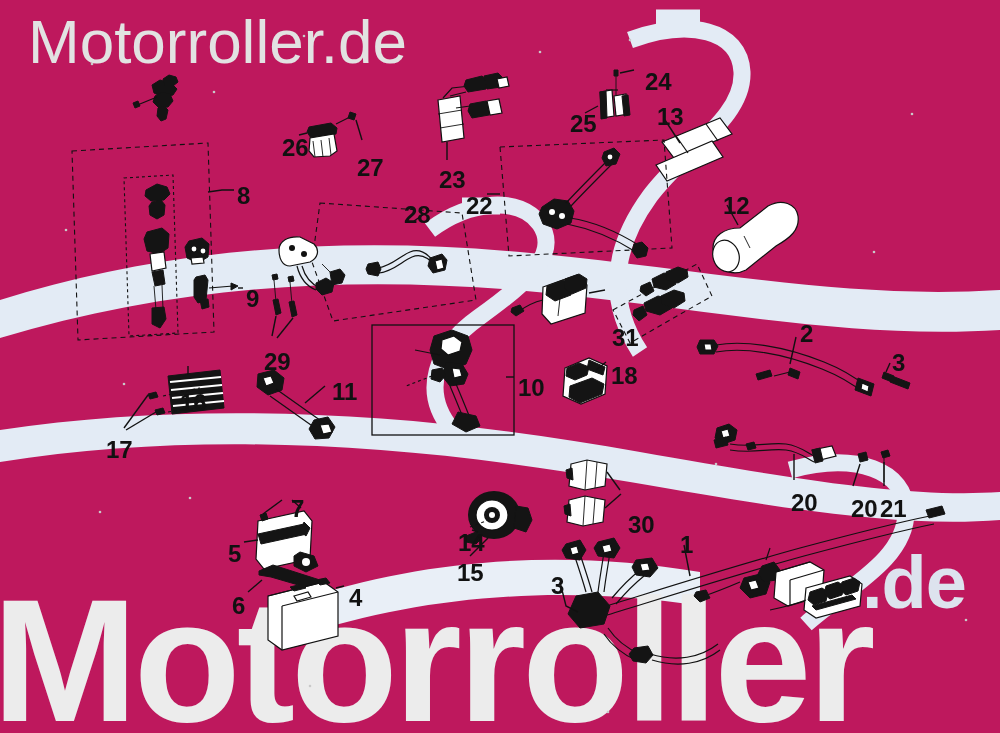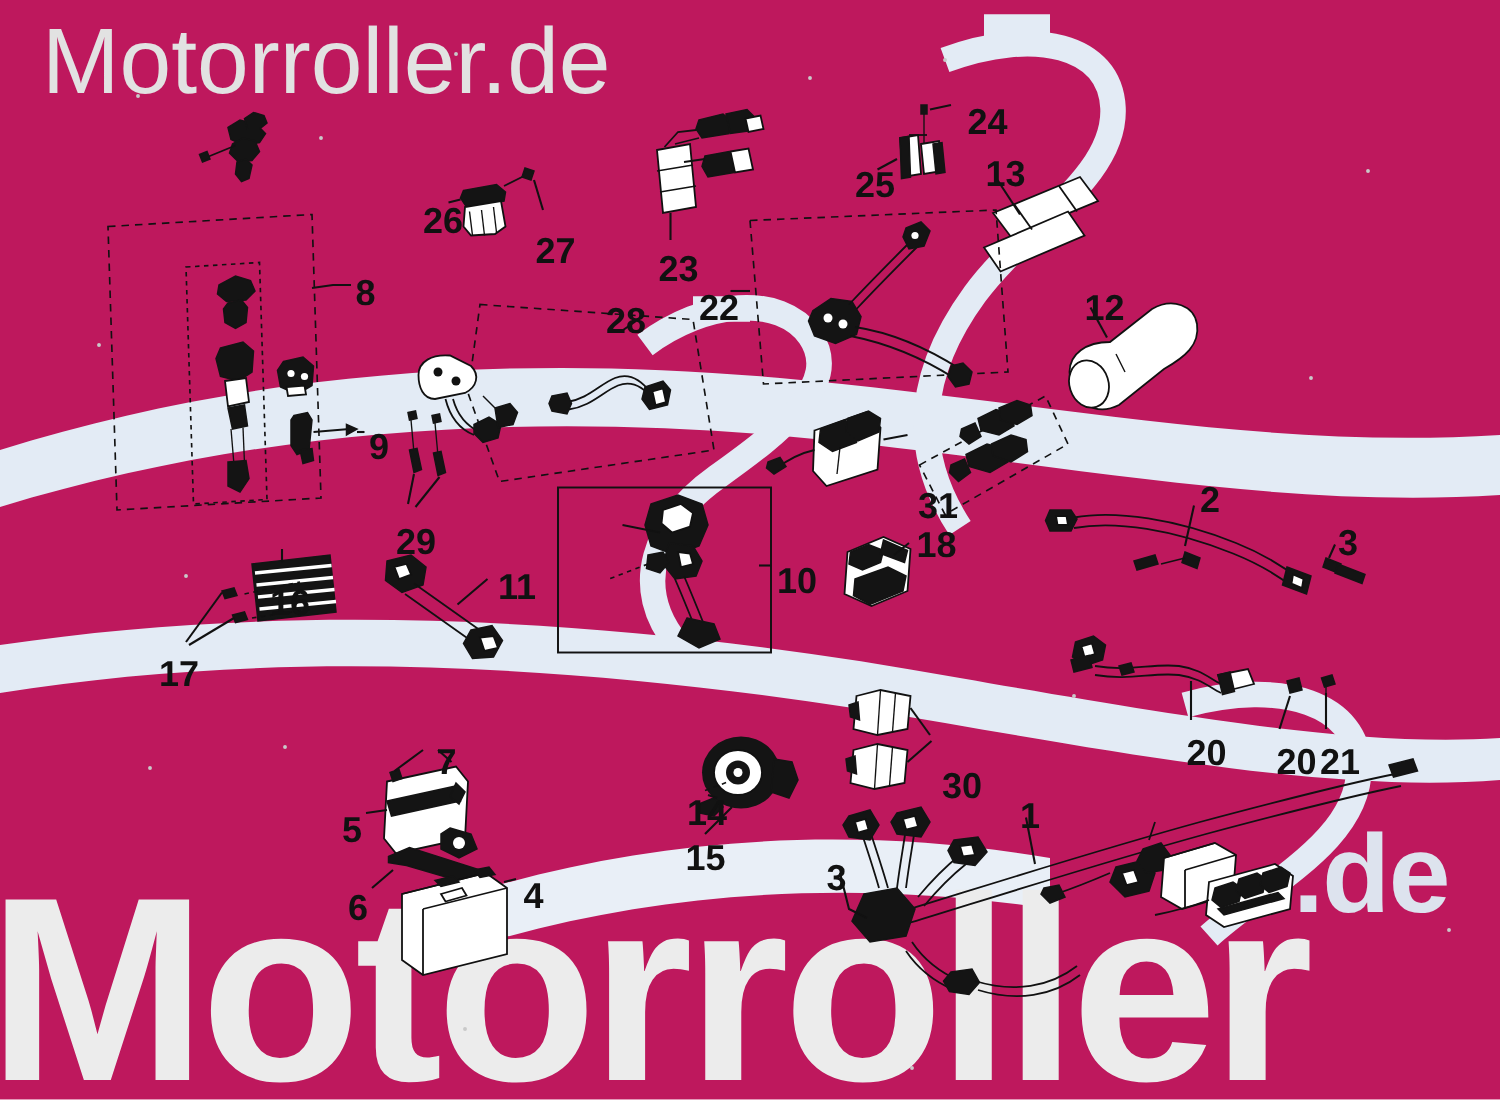--- a/index.html
+++ b/index.html
@@ -485,21 +485,21 @@
       <div class="lbl" style="left: 237px; top: 184px;">8</div>
       <div class="lbl" style="left: 246px; top: 287px;">9</div>
       <div class="lbl" style="left: 518px; top: 376px; text-align: right;">10</div>
       <div class="lbl" style="left: 332px; top: 380px;">11</div>
       <div class="lbl" style="left: 723px; top: 194px;">12</div>
       <div class="lbl" style="left: 657px; top: 105px;">13</div>
       <div class="lbl" style="left: 458px; top: 531px;">14</div>
       <div class="lbl" style="left: 457px; top: 561px;">15</div>
       <div class="lbl" style="left: 180px; top: 359px; margin-top: 32px;">16</div>
       <div class="lbl" style="left: 106px; top: 438px;">17</div>
-      <div class="lbl" style="left: 611px; top: 352px;">18</div>
+      <div class="lbl" style="left: 611px; top: 364px;">18</div>
       <div class="lbl" style="left: 791px; top: 491px;">20</div>
       <div class="lbl" style="left: 851px; top: 497px;">20</div>
       <div class="lbl" style="left: 880px; top: 497px;">21</div>
       <div class="lbl" style="left: 466px; top: 194px;">22</div>
       <div class="lbl" style="left: 439px; top: 168px;">23</div>
       <div class="lbl" style="left: 645px; top: 70px;">24</div>
       <div class="lbl" style="left: 570px; top: 112px;">25</div>
       <div class="lbl" style="left: 282px; top: 136px;">26</div>
       <div class="lbl" style="left: 357px; top: 156px;">27</div>
       <div class="lbl" style="left: 404px; top: 203px;">28</div>

